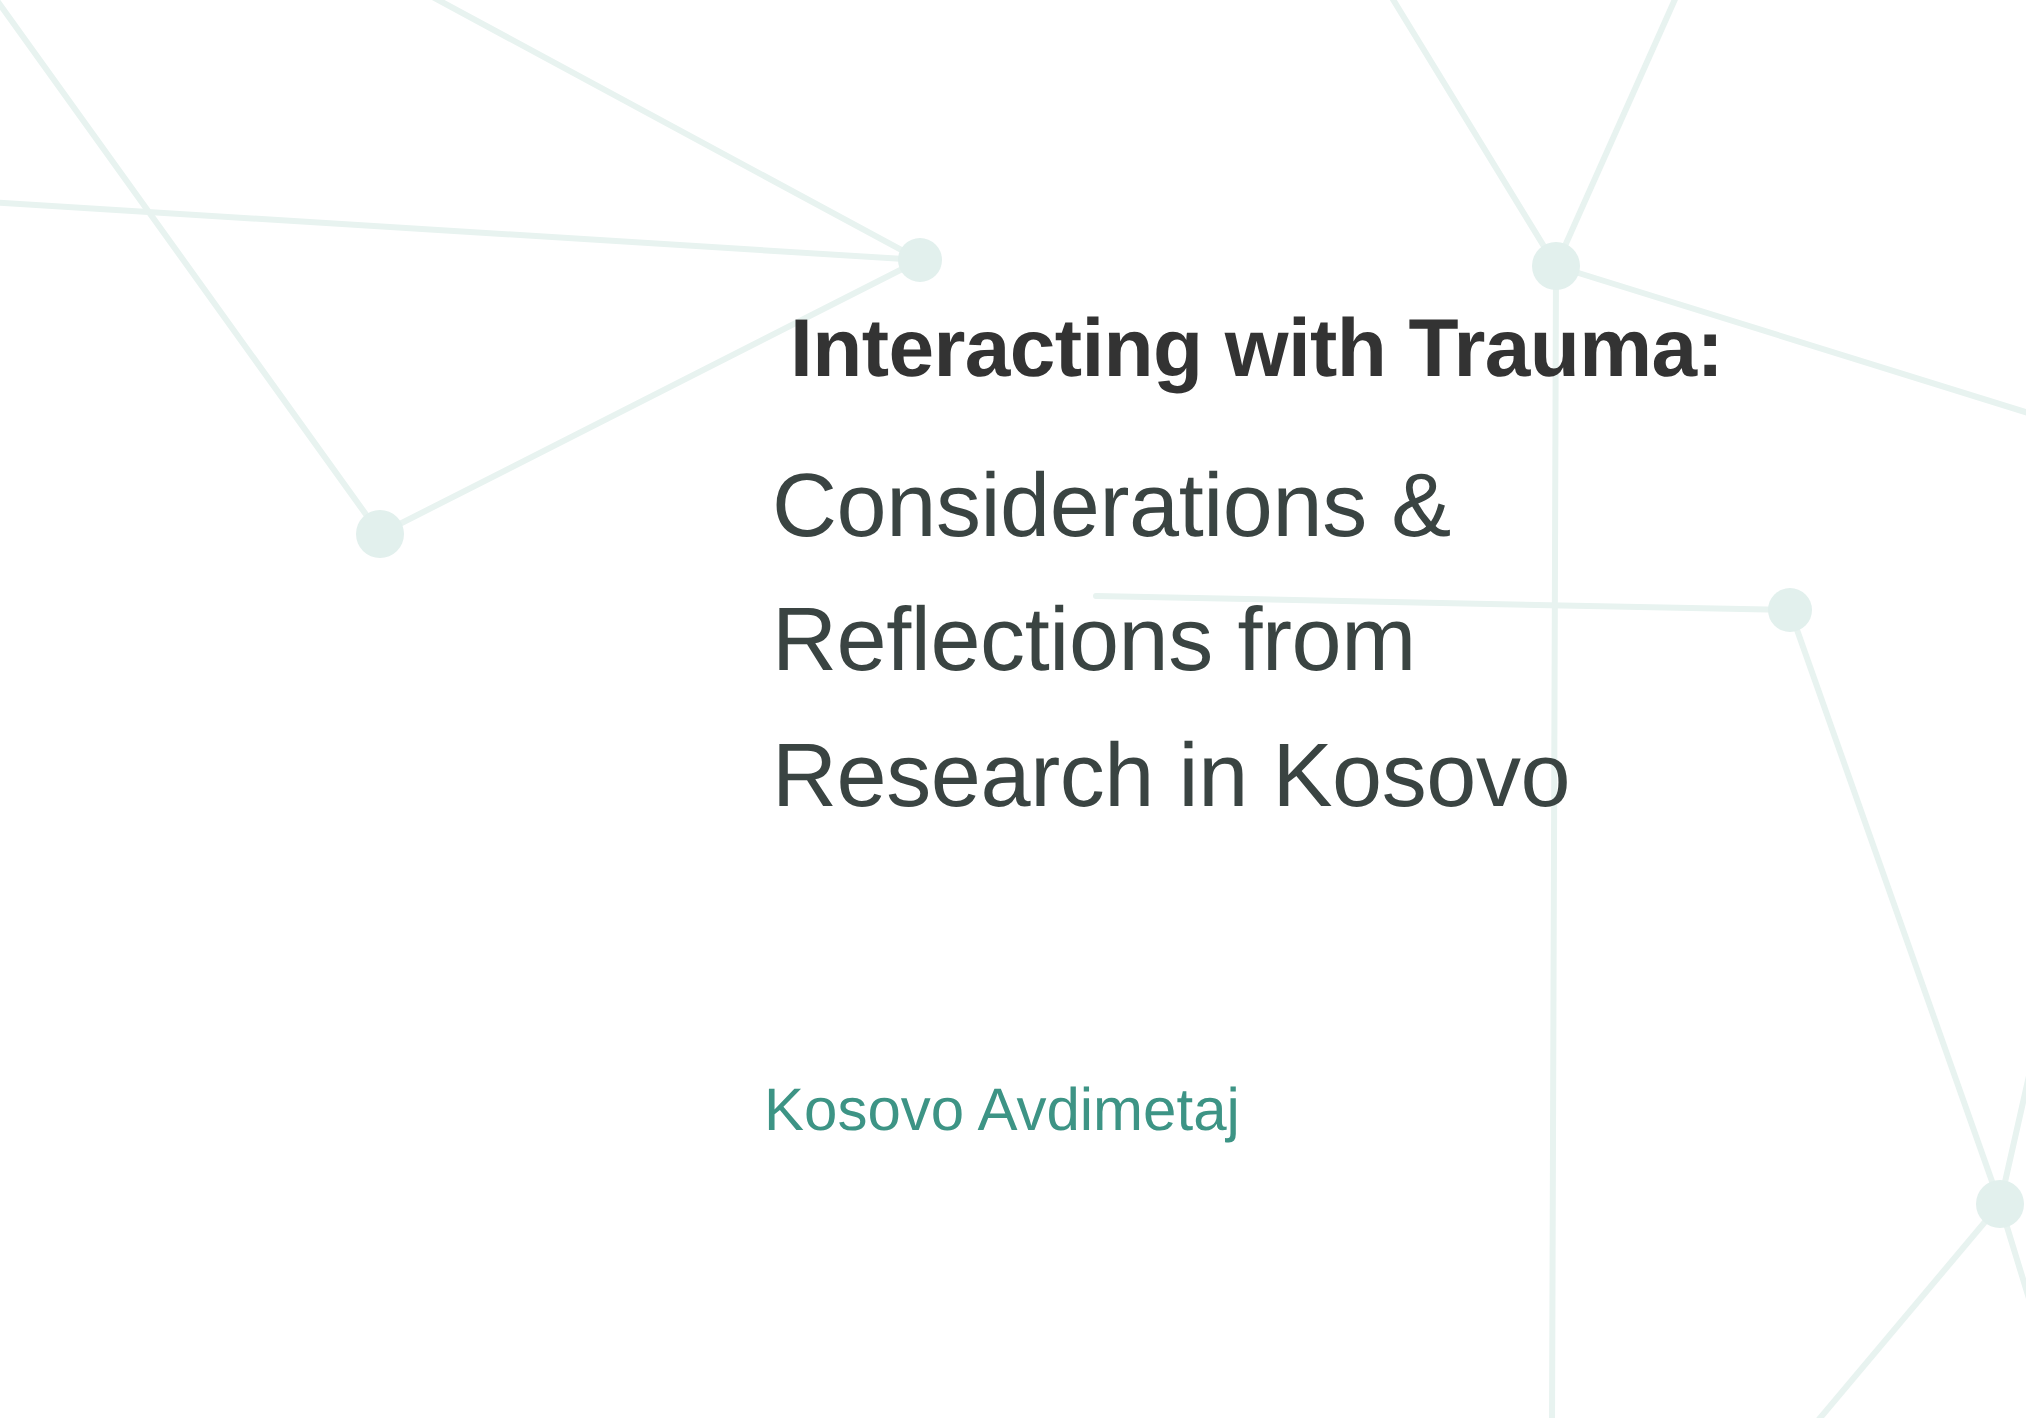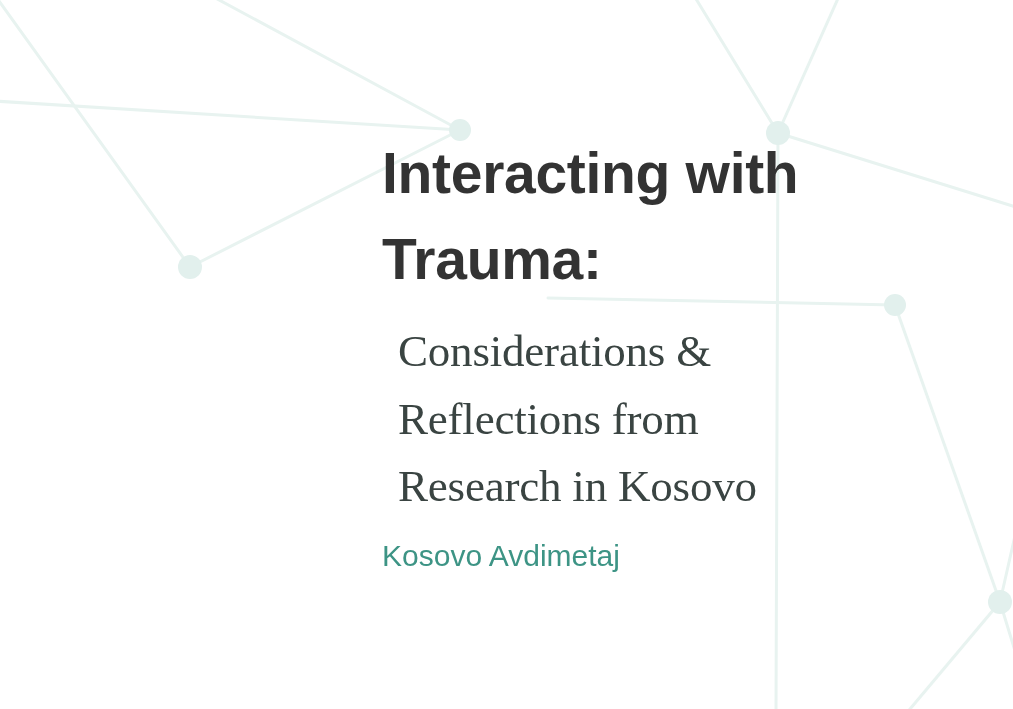--- a/index.html
+++ b/index.html
@@ -36,36 +36,36 @@
   #title-block {
     position: absolute;
     left: 382px;
     top: 131px;
     width: 500px;
   }
 
   .title-main {
     font-family: "Liberation Sans", sans-serif;
     font-weight: bold;
-    font-size: 57px;
+    font-size: 41px;
     line-height: 1.50;
     color: #333333;
     letter-spacing: -0.3px;
-    margin: 0;
+    margin: 13px;
     white-space: pre-line;
   }
 
   .title-sub {
-    font-family: Liberation Serif, serif;
+    font-family: Liberation Sans, sans-serif;
     font-weight: normal;
     font-size: 45px;
     line-height: 1.50;
     color: #3a4442;
     letter-spacing: -0.2px;
-    margin: 16px;
+    margin: 4px;
     white-space: pre-line;
   }
 
   #author-block {
     position: absolute;
     left: 382px;
     top: 538px;
     width: 500px;
   }
 

